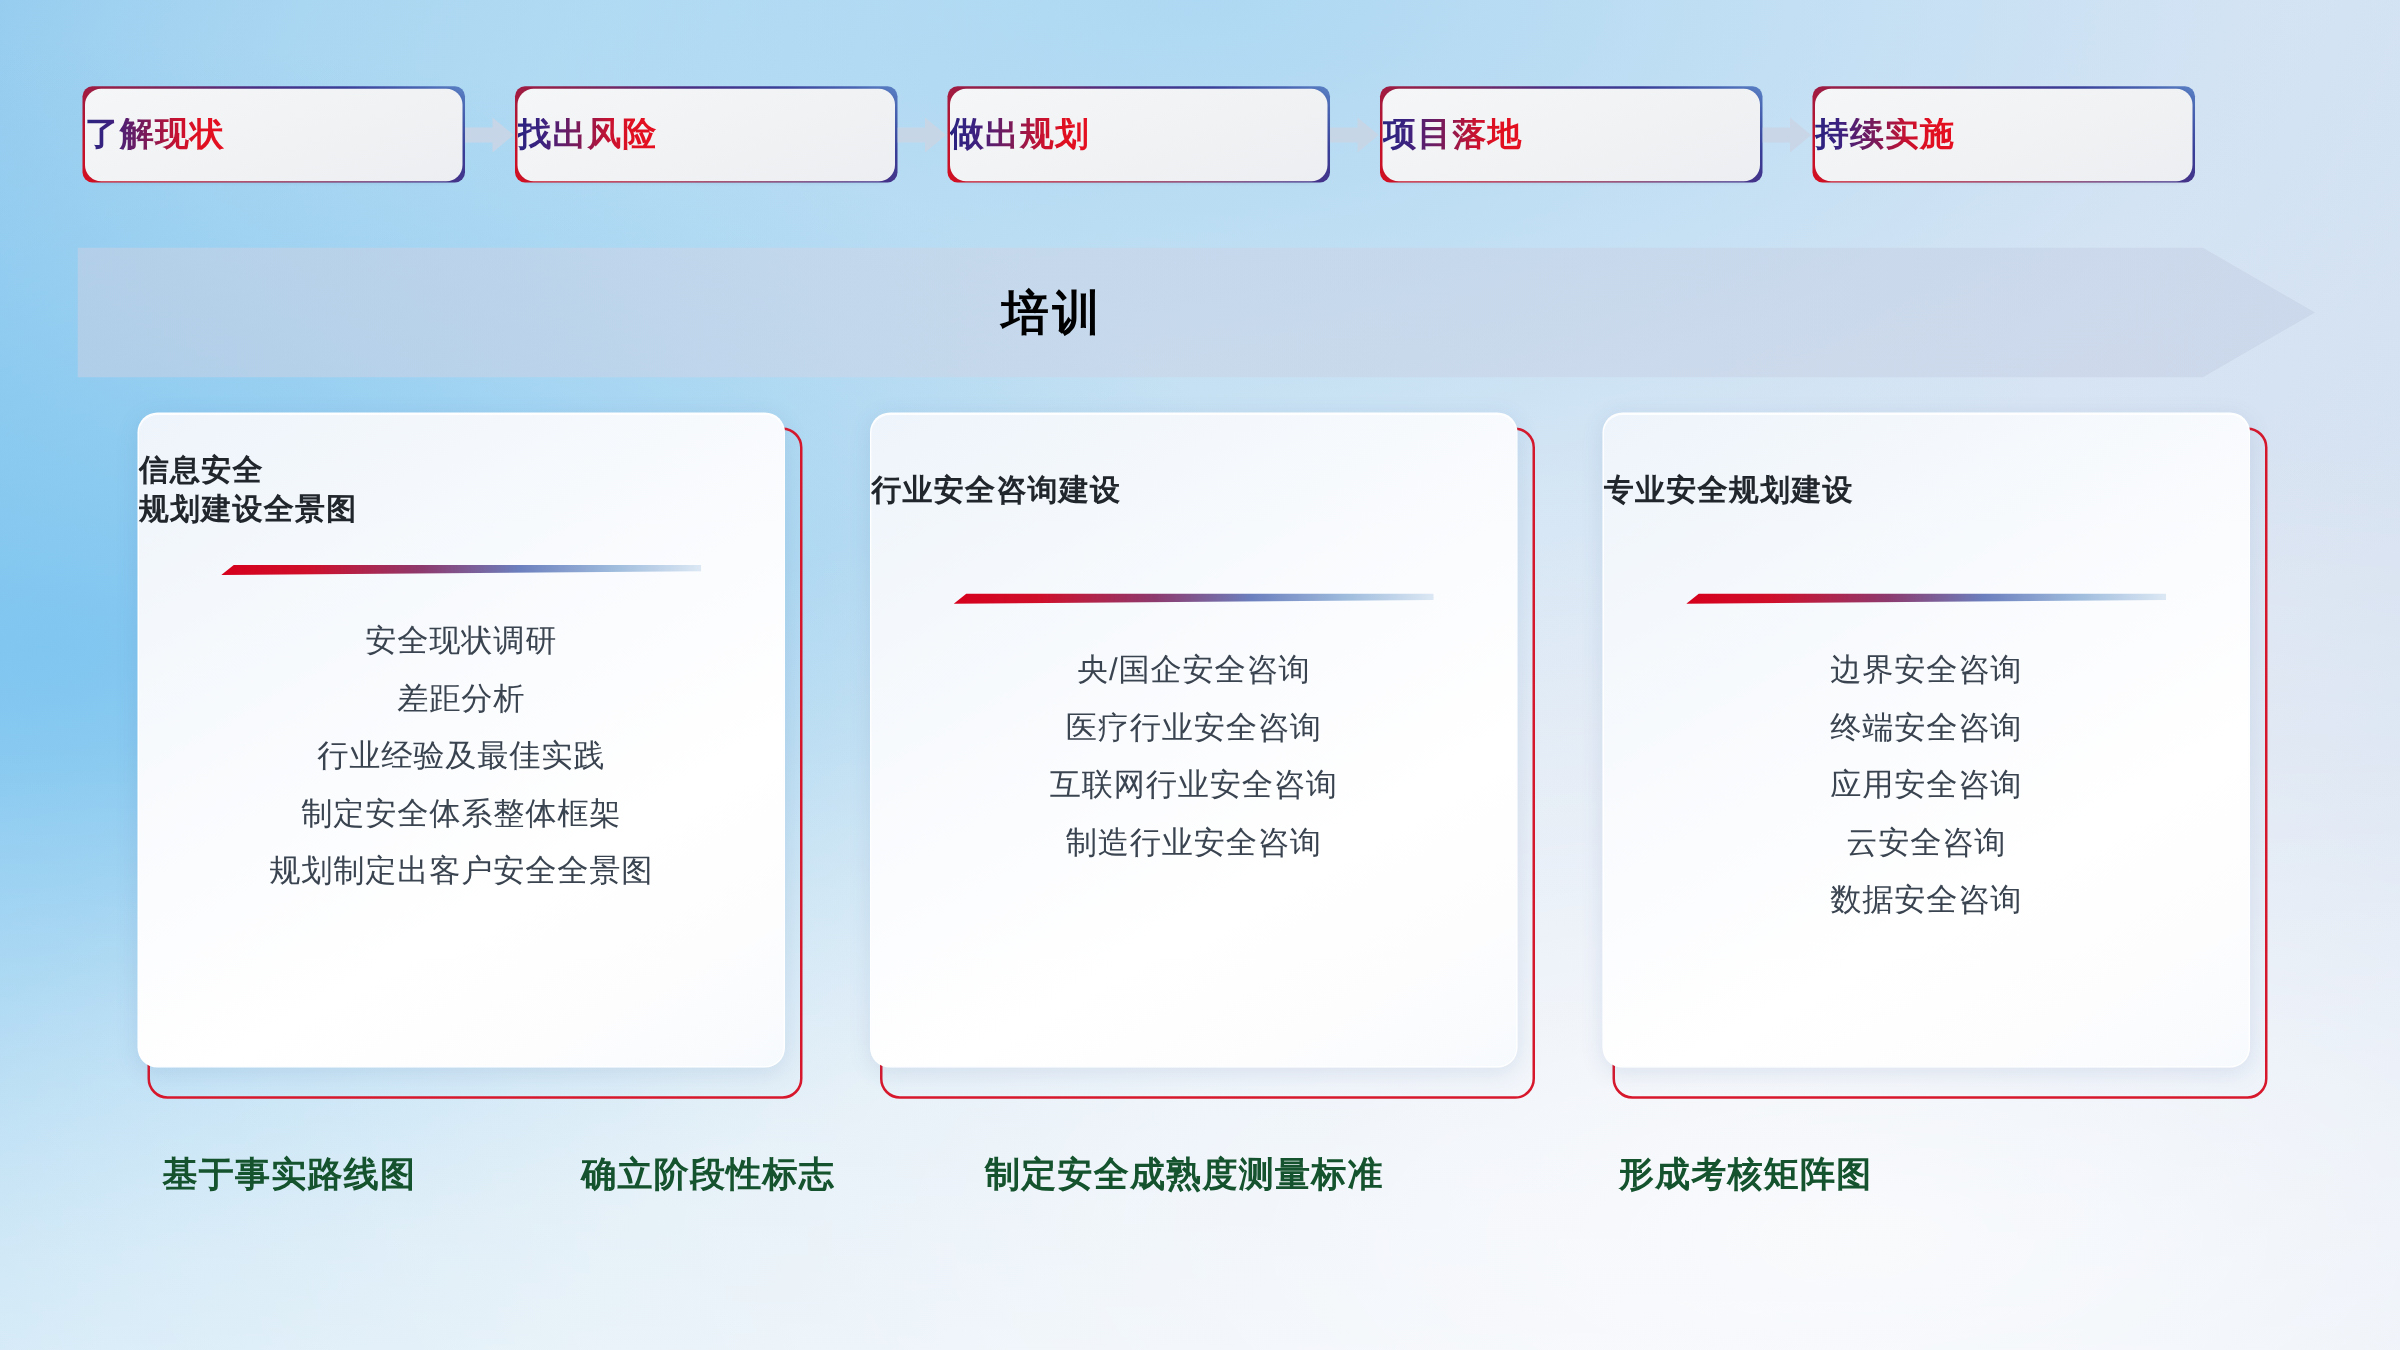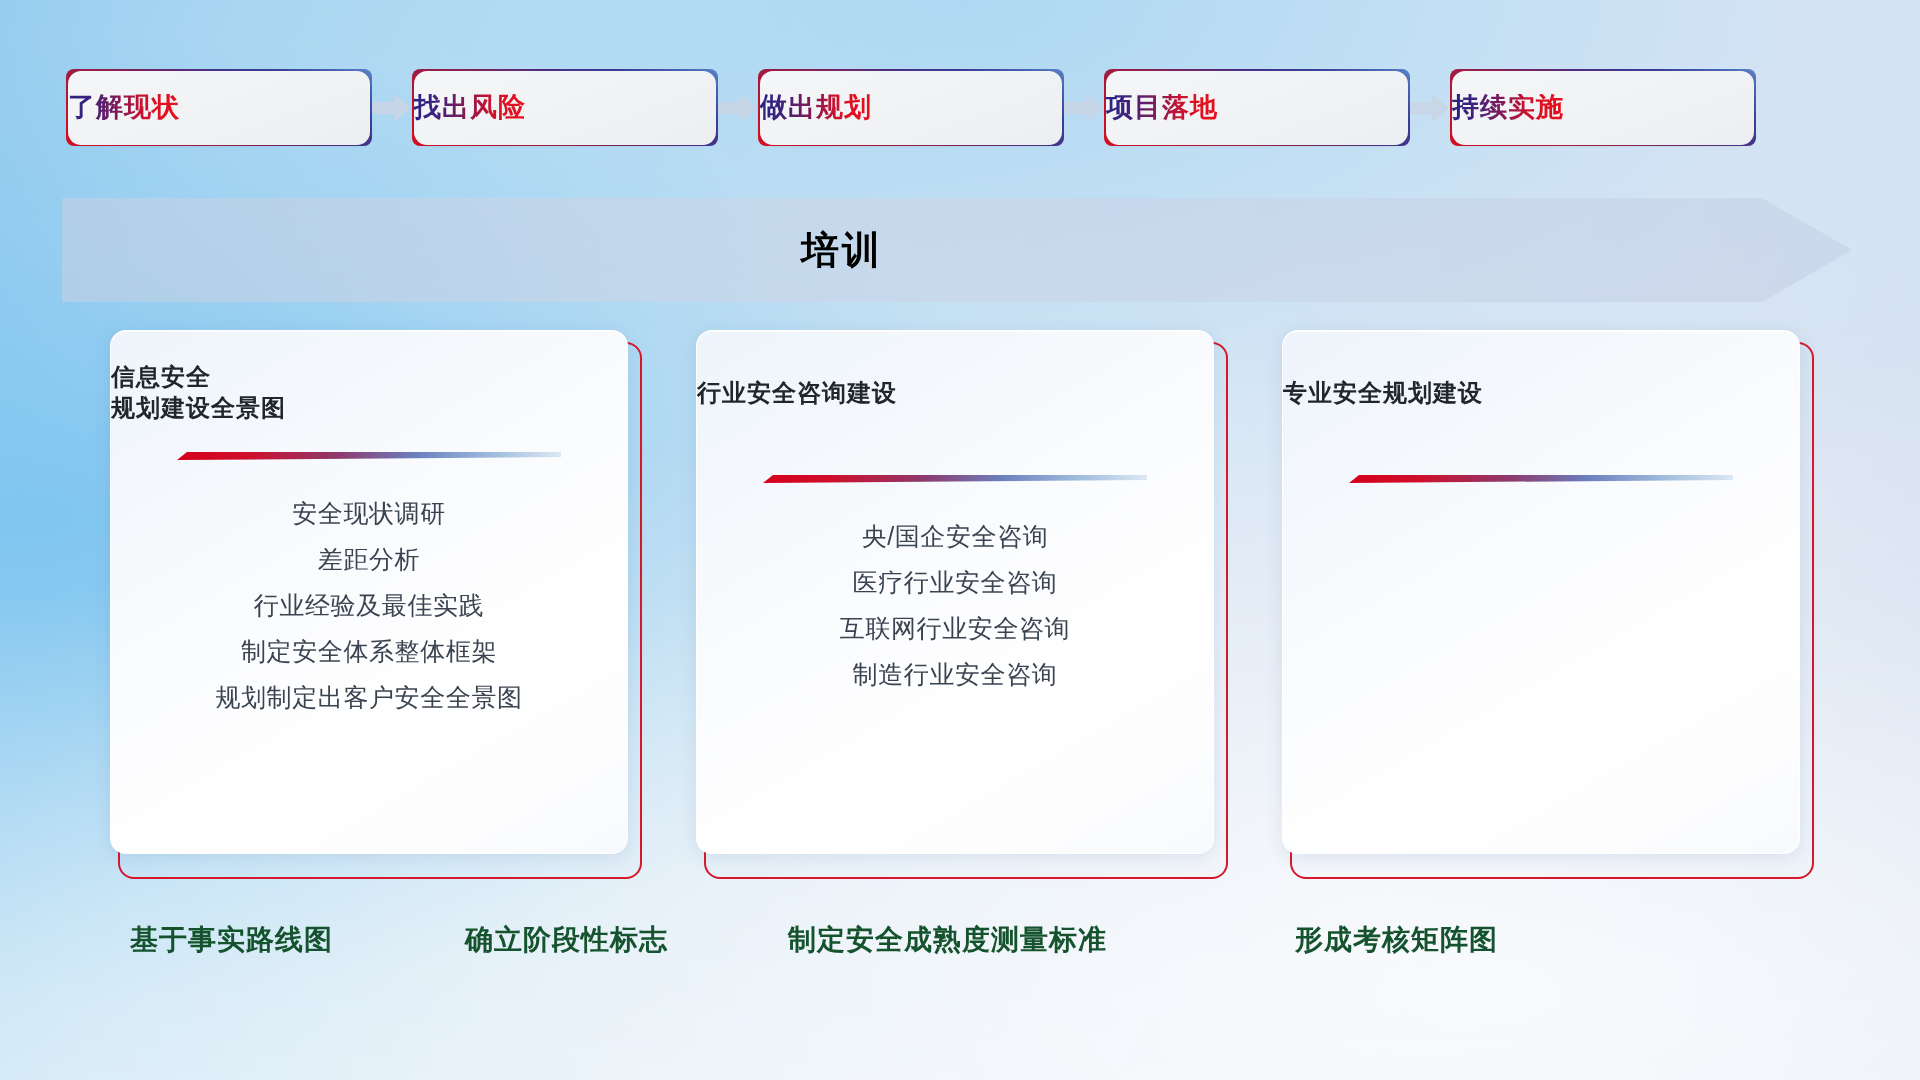--- a/index.html
+++ b/index.html
@@ -241,20 +241,27 @@
               <stop offset="0.18" stop-color="#cf0f2b"></stop>
               <stop offset="0.42" stop-color="#8d3a6e"></stop>
               <stop offset="0.62" stop-color="#6b7fbe"></stop>
               <stop offset="0.82" stop-color="#9fbcdd"></stop>
               <stop offset="1" stop-color="#dce8f4"></stop>
             </linearGradient>
           </defs>
           <path d="M0 9 L10 1 L384 1 L384 6 L0 9 Z" fill="url(#dv3)"></path>
         </svg>
       </div>
+      <div class="card-list">
+        <div class="li">边界安全咨询</div>
+        <div class="li">终端安全咨询</div>
+        <div class="li">应用安全咨询</div>
+        <div class="li">云安全咨询</div>
+        <div class="li">数据安全咨询</div>
+      </div>
     </div>
   </div>
 
 </div>
 
 <div id="captions">
   <div class="caption cap0">基于事实路线图</div>
   <div class="caption cap1">确立阶段性标志</div>
   <div class="caption cap2">制定安全成熟度测量标准</div>
   <div class="caption cap3">形成考核矩阵图</div>

